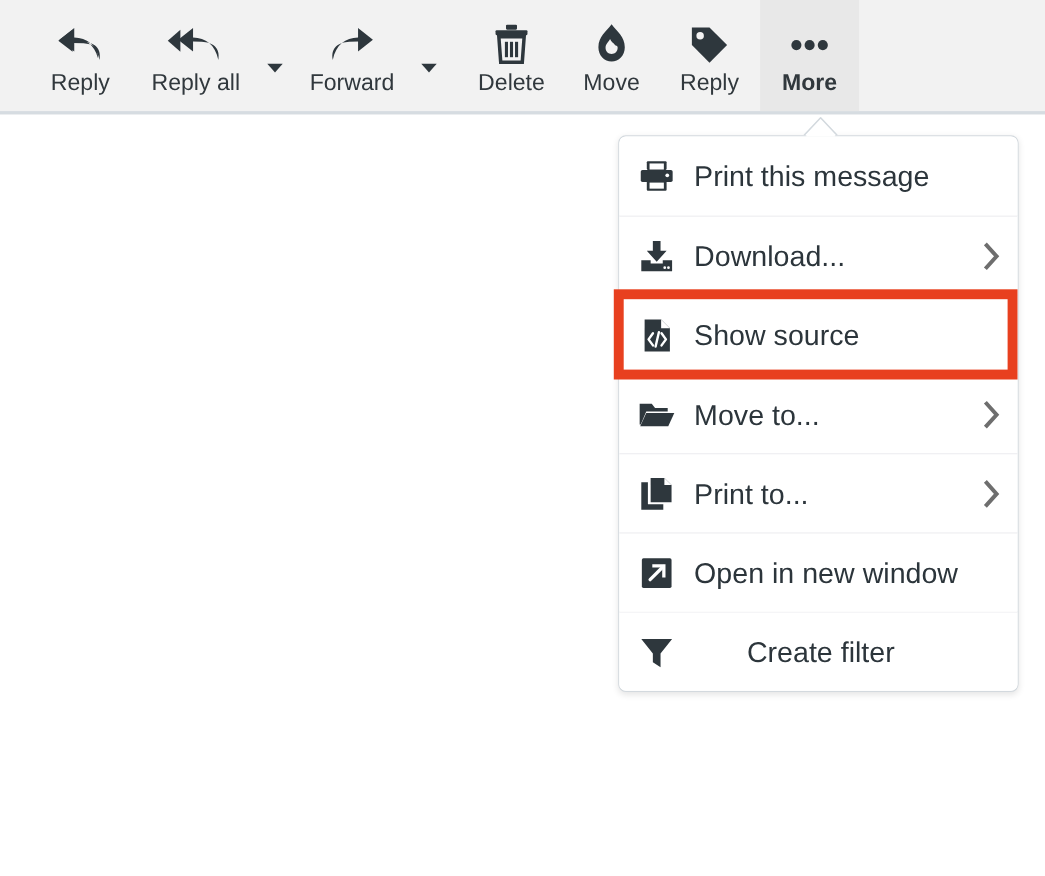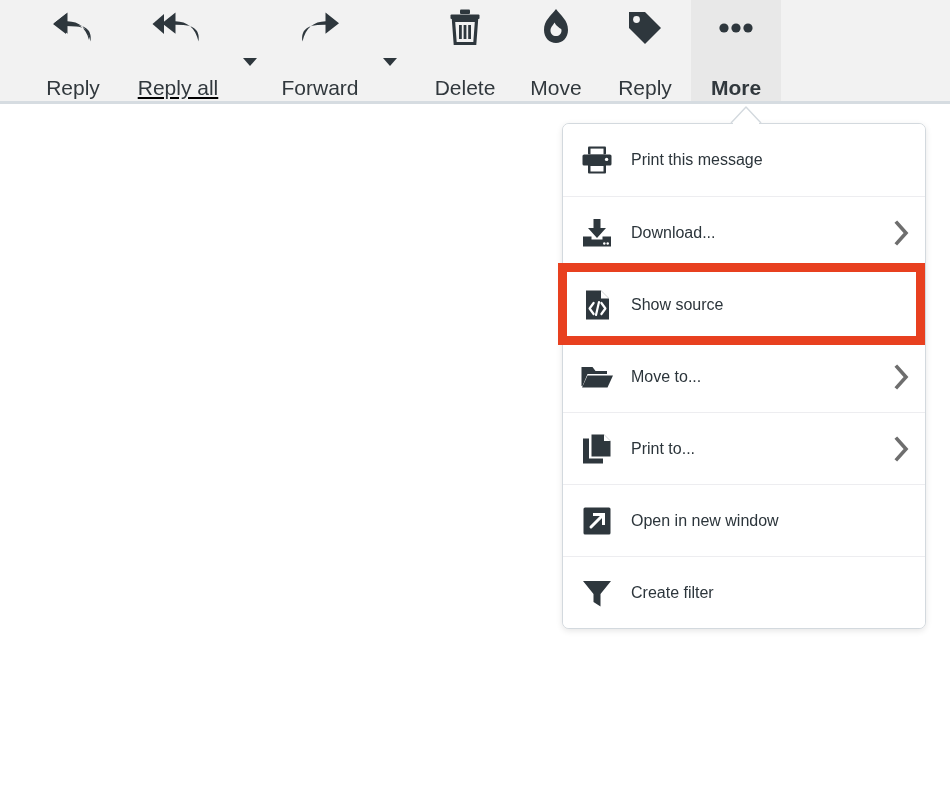--- a/index.html
+++ b/index.html
@@ -25,21 +25,21 @@
     border-bottom: 3px solid #d6dce1;
     box-sizing: border-box;
     display: flex;
     align-items: stretch;
   }
   .tb-btn {
     position: relative;
     display: flex;
     flex-direction: column;
     align-items: center;
-    justify-content: space-between;
+    justify-content: center;
     padding-top: 6px;
     box-sizing: border-box;
     height: 101px;
     cursor: default;
   }
   .tb-btn .tb-icon {
     height: 44px;
     display: flex;
     align-items: center;
     justify-content: center;
@@ -90,31 +90,31 @@
     height: 72px;
     display: flex;
     align-items: center;
     border-top: 1px solid #ededf0;
     box-sizing: border-box;
     cursor: default;
     background: #ffffff;
   }
   .menu-item:first-child { border-top: none; }
   .menu-item:first-child { border-radius: 6px 6px 0 0; }
-  .menu-item:last-child  { border-radius: 0 0 6px 6px; }
+  .menu-item:last-child  { border-radius: 0 0 6px 6px; gap: 48px; }
   .mi-icon {
     width: 68px;
     min-width: 68px;
     display: flex;
     align-items: center;
     justify-content: center;
     color: #2e373d;
   }
   .mi-label {
-    font-size: 16px;
+    font-size: 26px;
     color: #2c353b;
     line-height: 26px;
     white-space: nowrap;
     flex: 1;
   }
   .mi-chev {
     width: 46px;
     display: flex;
     align-items: center;
     justify-content: center;
@@ -141,21 +141,21 @@
   <div class="tb-btn" style="width:88px;margin-left:29px;">
     <span class="tb-icon">
       <svg width="46" height="40" viewBox="0 0 46 40" fill="#2e373d">
         <path d="M16 6 L16 14 C27 14 36 19 39 32 C40 22 34 19 26 18.4 L16 18 L16 26 L3 16 Z" transform="translate(0,0)"></path>
         <path d="M17.5 4.5 L17.5 13.2 C29 13.6 37.5 19.5 40.5 33.5 C42.5 22 35 17.5 25.5 17 L17.5 16.8 L17.5 25.8 L4 15.2 Z" fill="#2e373d"></path>
       </svg>
     </span>
     <span class="tb-label">Reply</span>
   </div>
 
-  <div class="tb-btn" style="width:122px;text-decoration:underline;">
+  <div class="tb-btn" style="width:122px;">
     <span class="tb-icon">
       <svg width="52" height="40" viewBox="0 0 52 40" fill="#2e373d">
         <path d="M12 6 L12 26 L0.5 16 Z"></path>
         <path d="M23.5 4.5 L23.5 13.2 C35 13.6 43.5 19.5 46.5 33.5 C48.5 22 41 17.5 31.5 17 L23.5 16.8 L23.5 25.8 L10 15.2 Z"></path>
       </svg>
     </span>
     <span class="tb-label">Reply all</span>
   </div>
   <div class="tb-caret">
     <svg width="16" height="10" viewBox="0 0 16 10">

